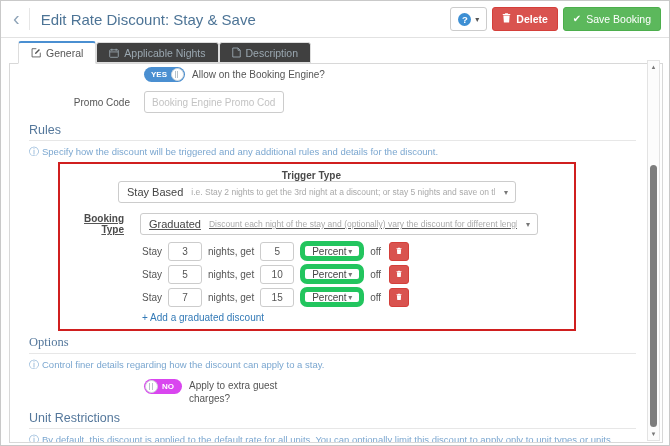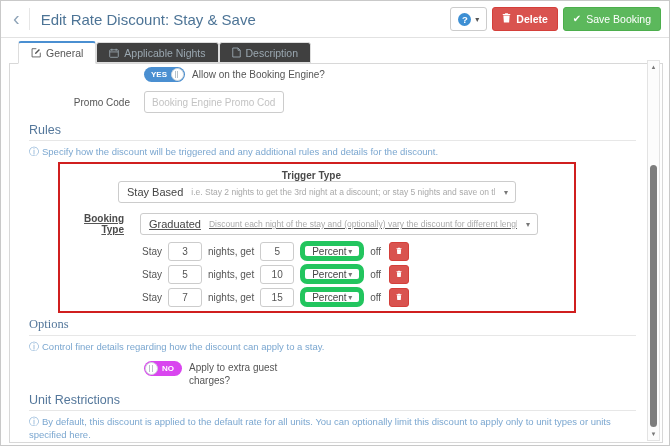--- a/index.html
+++ b/index.html
@@ -229,20 +229,21 @@
           <span class="scaret">▾</span>
         </div>
         <span>off</span>
         <button class="trash-btn">
           <svg width="9" height="10" viewBox="0 0 12 13" fill="#fff">
               <path d="M4.3 0h3.4l.6 1H11v1.4H1V1h2.7zM1.8 3.2h8.4l-.7 9.3H2.5z"></path>
             </svg>
         </button>
       </div>
 
+      <a class="add-link">+ Add a graduated discount</a>
     </div>
 
     <div class="sec-head" style="margin-top:4px;font-family:Liberation Serif, serif;">Options</div>
     <div class="sec-hr"></div>
     <div class="sec-info">
       <span class="i-icon">ⓘ</span><span>Control finer details regarding how the discount can apply to a stay.</span>
     </div>
 
     <div class="frow" style="margin-top:7px; align-items:flex-start;">
       <span class="flabel"></span>

